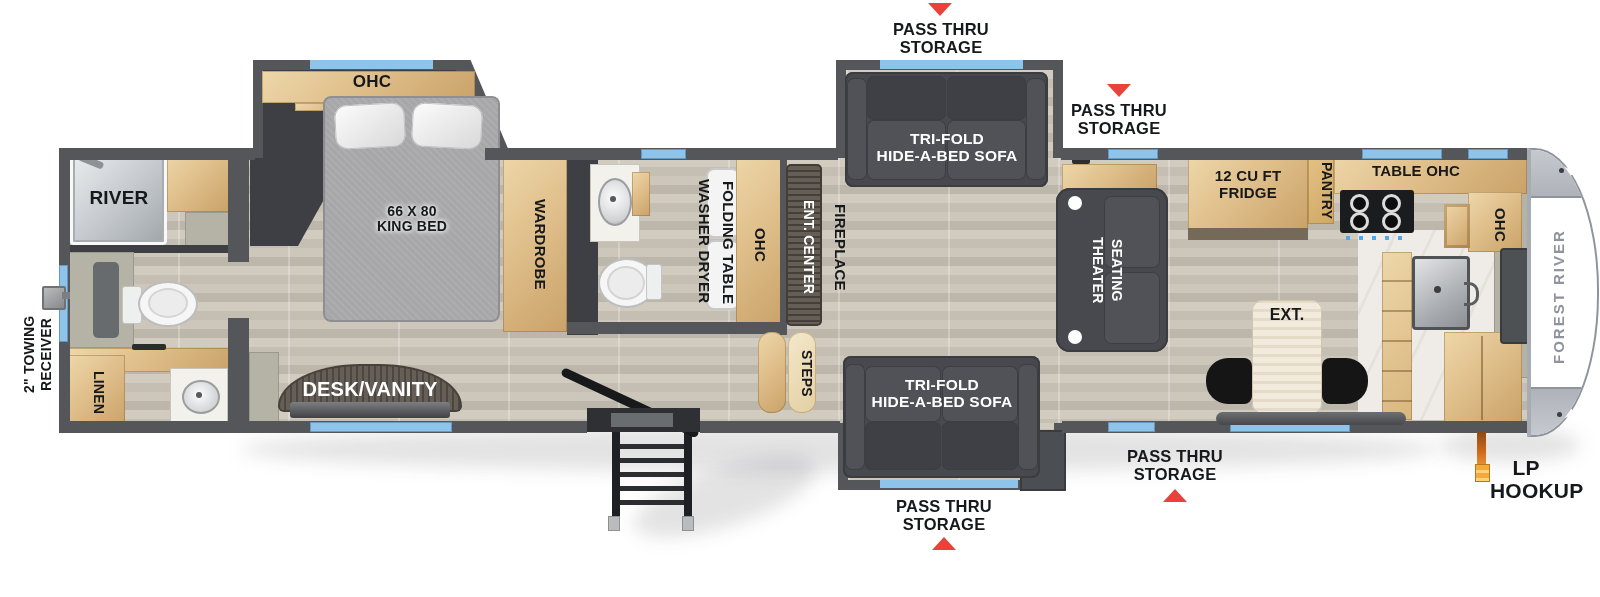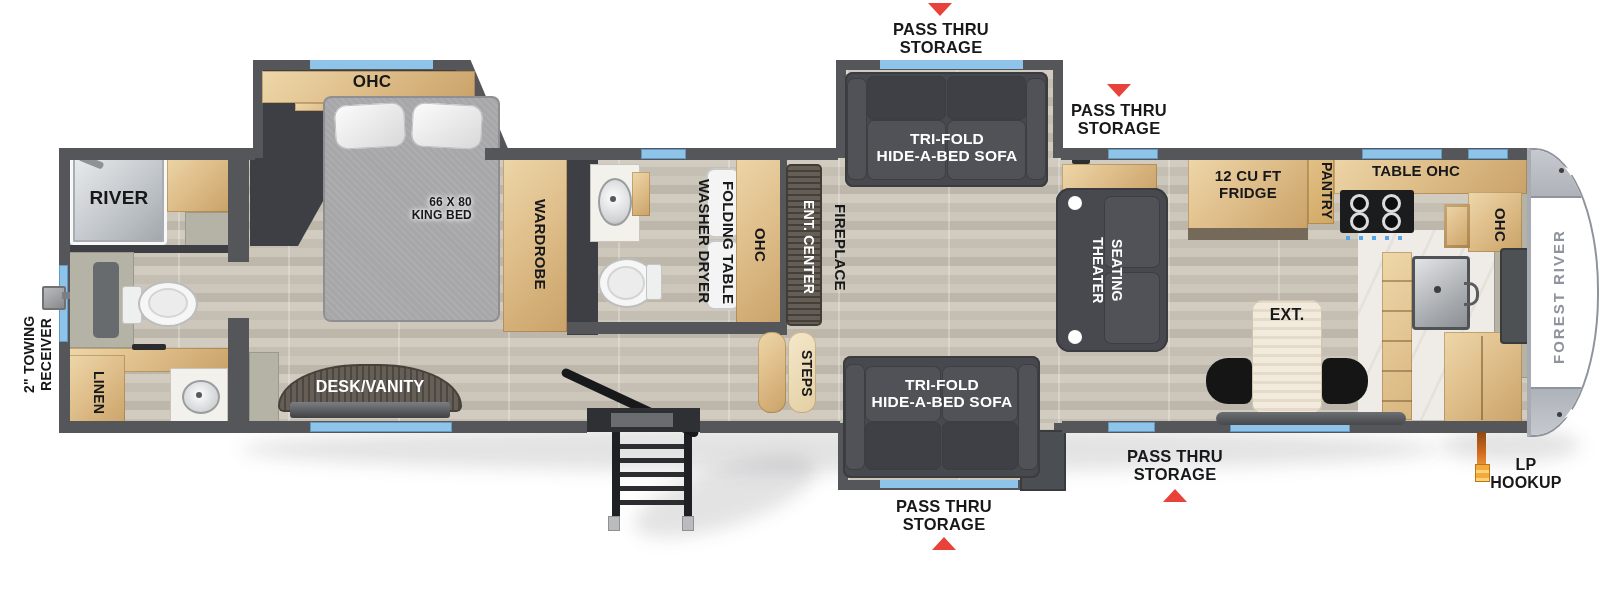--- a/index.html
+++ b/index.html
@@ -100,26 +100,26 @@
   <div class="abs" style="left:182px;top:380px;width:34px;height:30px;border-radius:50%;background:radial-gradient(circle at 45% 42%,#fdfdfd,#cfd1d3 75%,#9fa2a5);border:2px solid #9b9ea1;z-index:4;"></div>
   <div class="abs" style="left:196px;top:392px;width:6px;height:6px;border-radius:50%;background:#56585b;z-index:5;"></div>
   <div class="wall" style="left:228px;top:148px;width:21px;height:114px;"></div>
   <div class="wall" style="left:228px;top:318px;width:21px;height:115px;"></div>
 
   <div class="abs charcoal" style="left:250px;top:158px;width:80px;height:88px;z-index:3;clip-path:polygon(0 0,100% 0,100% 35%,60% 100%,0 100%);"></div>
   <div class="abs" style="left:323px;top:96px;width:177px;height:226px;z-index:4;border-radius:8px;background:repeating-linear-gradient(45deg,rgba(255,255,255,.07) 0 2px,rgba(0,0,0,0) 2px 5px),#a7a7a9;box-shadow:inset 0 0 0 2px #8f8f91;"></div>
   <div class="abs" style="left:335px;top:104px;width:70px;height:44px;background:linear-gradient(145deg,#fcfcfc,#d8d8d8);border-radius:12px;transform:rotate(-3deg);z-index:5;box-shadow:inset 0 0 0 1px #bfbfbf;"></div>
   <div class="abs" style="left:412px;top:104px;width:70px;height:44px;background:linear-gradient(145deg,#fcfcfc,#d8d8d8);border-radius:12px;transform:rotate(3deg);z-index:5;box-shadow:inset 0 0 0 1px #bfbfbf;"></div>
   <div class="lbl" style="left:332px;top:73px;width:80px;font-size:17px;">OHC</div>
-  <div class="lbl" style="left:352px;top:196px;width:120px;font-size:12px;text-shadow:0 0 6px #fff,0 0 4px #fff;text-align:right;">66 X 80
+  <div class="lbl" style="left:352px;top:204px;width:120px;font-size:14px;text-shadow:0 0 6px #fff,0 0 4px #fff;">66 X 80
 KING BED</div>
   <div class="abs sage" style="left:249px;top:352px;width:30px;height:76px;z-index:3;"></div>
   <div class="abs" style="left:278px;top:364px;width:184px;height:48px;z-index:4;border-radius:46% 46% 6px 6px / 90% 90% 6px 6px;background:repeating-linear-gradient(to right,rgba(0,0,0,.18) 0 2px,rgba(255,255,255,.05) 2px 6px),#5d564e;box-shadow:inset 0 0 0 2px #47413a;"></div>
   <div class="abs" style="left:290px;top:402px;width:160px;height:16px;background:linear-gradient(#7c7e82,#3f4144);border-radius:3px;z-index:4;"></div>
-  <div class="lbl white" style="left:300px;top:378px;width:140px;font-size:16px;">DESK/VANITY</div>
+  <div class="lbl white" style="left:300px;top:378px;width:140px;font-size:20px;">DESK/VANITY</div>
   <div class="abs wood" style="left:503px;top:152px;width:64px;height:180px;z-index:3;"></div>
   <div class="lbl vdown" style="left:522px;top:162px;width:26px;height:164px;font-size:15px;">WARDROBE</div>
   <div class="abs charcoal" style="left:567px;top:152px;width:31px;height:183px;z-index:3;"></div>
 
   <div class="abs marble" style="left:590px;top:164px;width:50px;height:78px;z-index:3;"></div>
   <div class="abs" style="left:598px;top:178px;width:30px;height:44px;border-radius:50%;background:radial-gradient(circle at 45% 40%,#fdfdfd,#cfd1d3 75%,#9fa2a5);border:2px solid #9b9ea1;z-index:4;"></div>
   <div class="abs" style="left:610px;top:196px;width:6px;height:6px;border-radius:50%;background:#56585b;z-index:5;"></div>
   <div class="abs wood" style="left:632px;top:172px;width:18px;height:44px;z-index:3;"></div>
   <div class="toilet-bowl" style="left:598px;top:258px;width:54px;height:46px;"></div>
   <div class="toilet-seat" style="left:607px;top:266px;width:34px;height:30px;position:absolute;z-index:5;"></div>
@@ -227,21 +227,21 @@
 STORAGE</div>
   <div class="lbl" style="left:878px;top:497px;width:132px;font-size:16.5px;">PASS THRU
 STORAGE</div>
   <div class="tri up" style="left:932px;top:537px;"></div>
   <div class="lbl" style="left:1109px;top:447px;width:132px;font-size:16.5px;">PASS THRU
 STORAGE</div>
   <div class="tri up" style="left:1163px;top:489px;"></div>
 
   <div class="abs" style="left:1477px;top:432px;width:9px;height:34px;background:linear-gradient(#8a4a12,#d2691e 60%,#e8943a);z-index:6;"></div>
   <div class="abs" style="left:1475px;top:464px;width:13px;height:16px;background:repeating-linear-gradient(to bottom,#f4a93c 0 5px,#ffd27a 5px 8px);border:1px solid #b97817;z-index:6;"></div>
-  <div class="lbl" style="left:1490px;top:456px;width:72px;font-size:16px;">LP
+  <div class="lbl" style="left:1490px;top:456px;width:72px;font-size:21px;">LP
 HOOKUP</div>
 
   <div class="abs" style="left:42px;top:286px;width:20px;height:20px;background:linear-gradient(145deg,#b9bbbd,#87898c);border:2px solid #6f7173;border-radius:2px;z-index:6;"></div>
   <div class="abs" style="left:62px;top:292px;width:8px;height:7px;background:#7c7e81;z-index:6;"></div>
   <div class="abs" style="left:22px;top:306px;display:flex;gap:2px;z-index:7;">
     <span class="lbl vup" style="position:static;height:96px;font-size:14px;">2" TOWING</span>
     <span class="lbl vup" style="position:static;height:96px;font-size:14px;">RECEIVER</span>
   </div>
 
   <div class="abs" style="left:587px;top:408px;width:113px;height:24px;background:#2e3033;z-index:5;">

